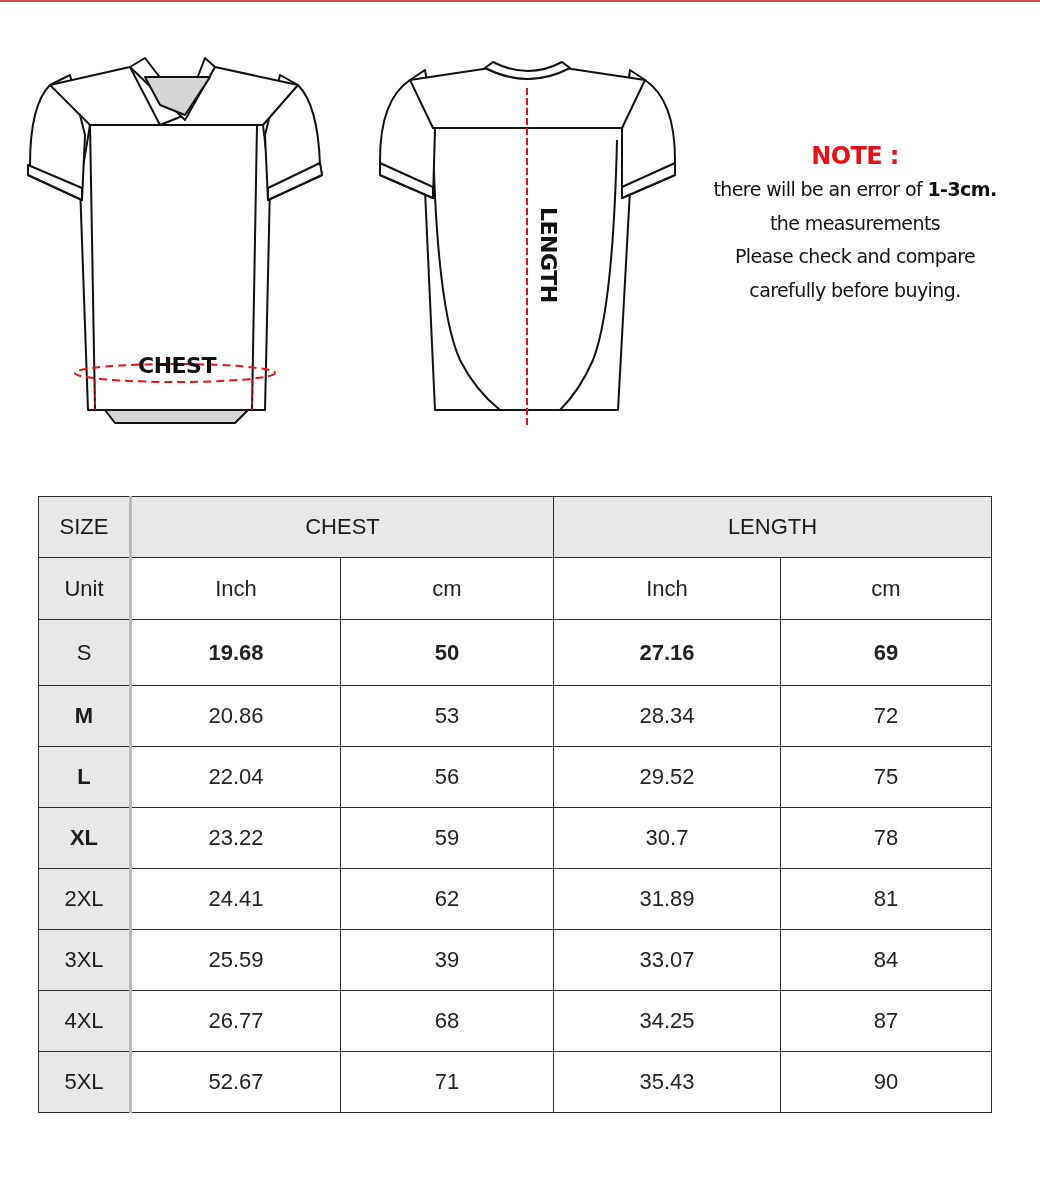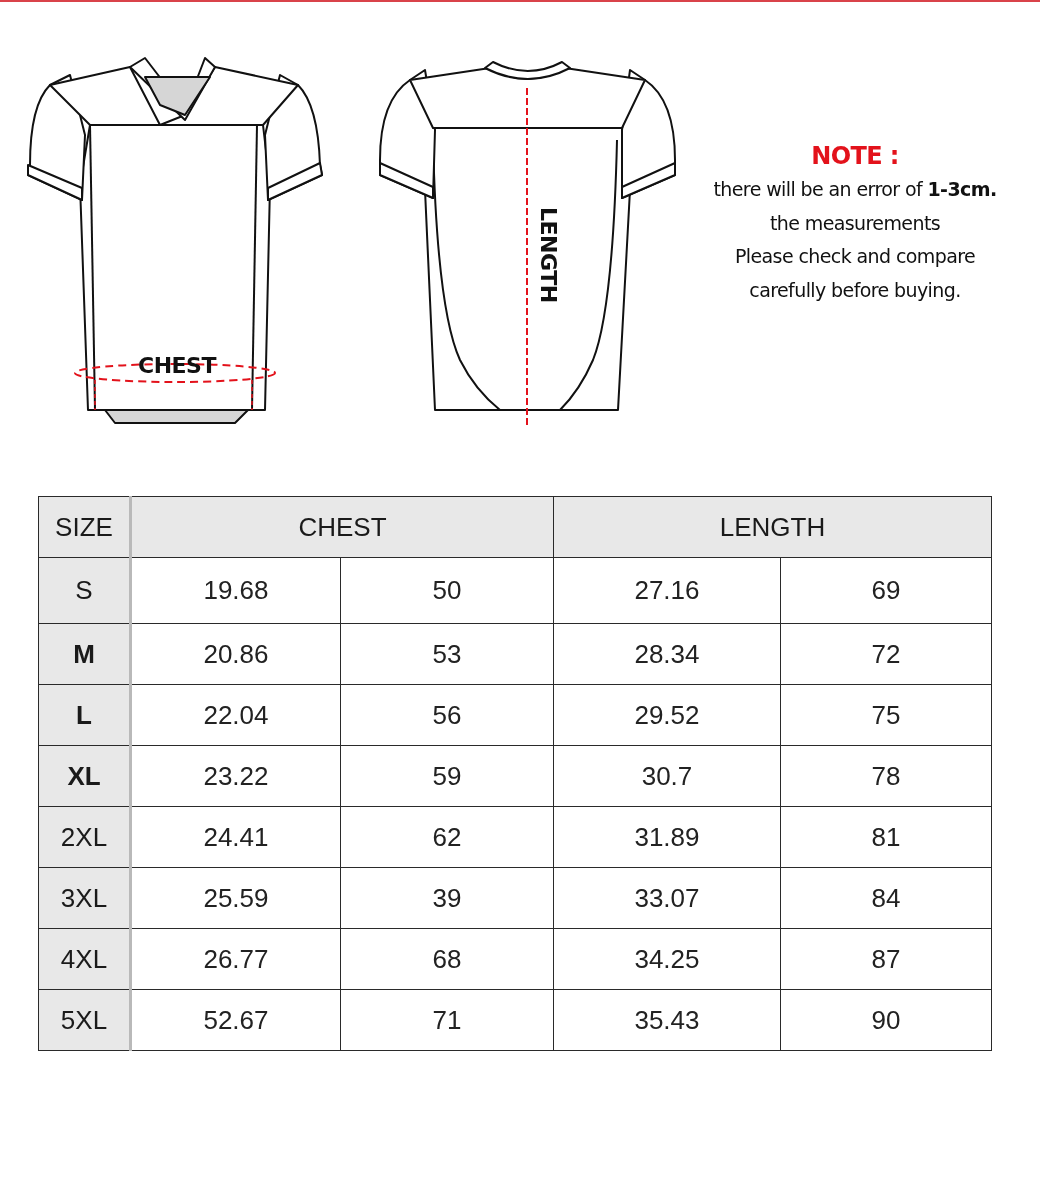--- a/index.html
+++ b/index.html
@@ -4,27 +4,27 @@
 <style>
   html, body { margin:0; padding:0; background:#ffffff; }
   body { width:1040px; height:1182px; position:relative; overflow:hidden; font-family:"Liberation Sans", sans-serif; color:#1a1a1a; }
   .top-rule { position:absolute; left:0; top:0; width:1040px; height:2px; background:#d9434a; }
   .illus { position:absolute; }
   .illus svg { display:block; }
   .note { position:absolute; left:690px; top:140px; width:330px; text-align:center; font-family:"DejaVu Sans", sans-serif; font-size:19px; line-height:33.4px; color:#111; letter-spacing:-0.6px; }
   .note .note-title { color:#e3121b; font-weight:bold; font-size:24px; }
   .note b { font-weight:bold; }
   table.size-table { position:absolute; left:38px; top:496px; border-collapse:collapse; table-layout:fixed; font-family:"Liberation Sans", sans-serif; }
-  table.size-table td { border:1.5px solid #2a2a2a; text-align:center; vertical-align:middle; font-size:26px; color:#222; padding:0; }
+  table.size-table td { border:1.5px solid #2a2a2a; text-align:center; vertical-align:middle; font-size:22px; color:#222; padding:0; }
   table.size-table td.size-cell { background:#e8e8e8; font-weight:bold; color:#1a1a1a; border-right:3px solid #b9b9b9; }
   table.size-table td.hdr { background:#e8e8e8; color:#1a1a1a; }
   table.size-table tr.r-head td { height:60px; }
   table.size-table tr.r-unit td { height:61px; }
   table.size-table tr.r-data td { height:60px; }
-  table.size-table tr.r-first td { height:65px; }
+  table.size-table tr.r-first td { height:65px;font-weight:bold; }
 </style>
 </head>
 <body>
 
 <div class="top-rule"></div>
 
 <div class="illus" style="left:20px; top:55px;">
   <svg width="320" height="385" viewBox="0 0 320 385" xmlns="http://www.w3.org/2000/svg">
     <g fill="#fff" stroke="#111" stroke-width="2" stroke-linejoin="round">
 
@@ -94,20 +94,27 @@
     <col style="width:213px">
     <col style="width:227px">
     <col style="width:211px">
   </colgroup>
   <tbody>
       <tr class="r-head">
     <td class="size-cell" style="font-weight:normal">SIZE</td>
     <td class="hdr" colspan="2">CHEST</td>
     <td class="hdr" colspan="2">LENGTH</td>
   </tr>
+  <tr class="r-unit">
+    <td class="size-cell" style="font-weight:normal">Unit</td>
+    <td>Inch</td>
+    <td>cm</td>
+    <td>Inch</td>
+    <td>cm</td>
+  </tr>
   <tr class="r-data r-first">
     <td class="size-cell" style="font-weight:normal">S</td>
     <td>19.68</td>
     <td>50</td>
     <td>27.16</td>
     <td>69</td>
   </tr>
   <tr class="r-data">
     <td class="size-cell">M</td>
     <td>20.86</td>

